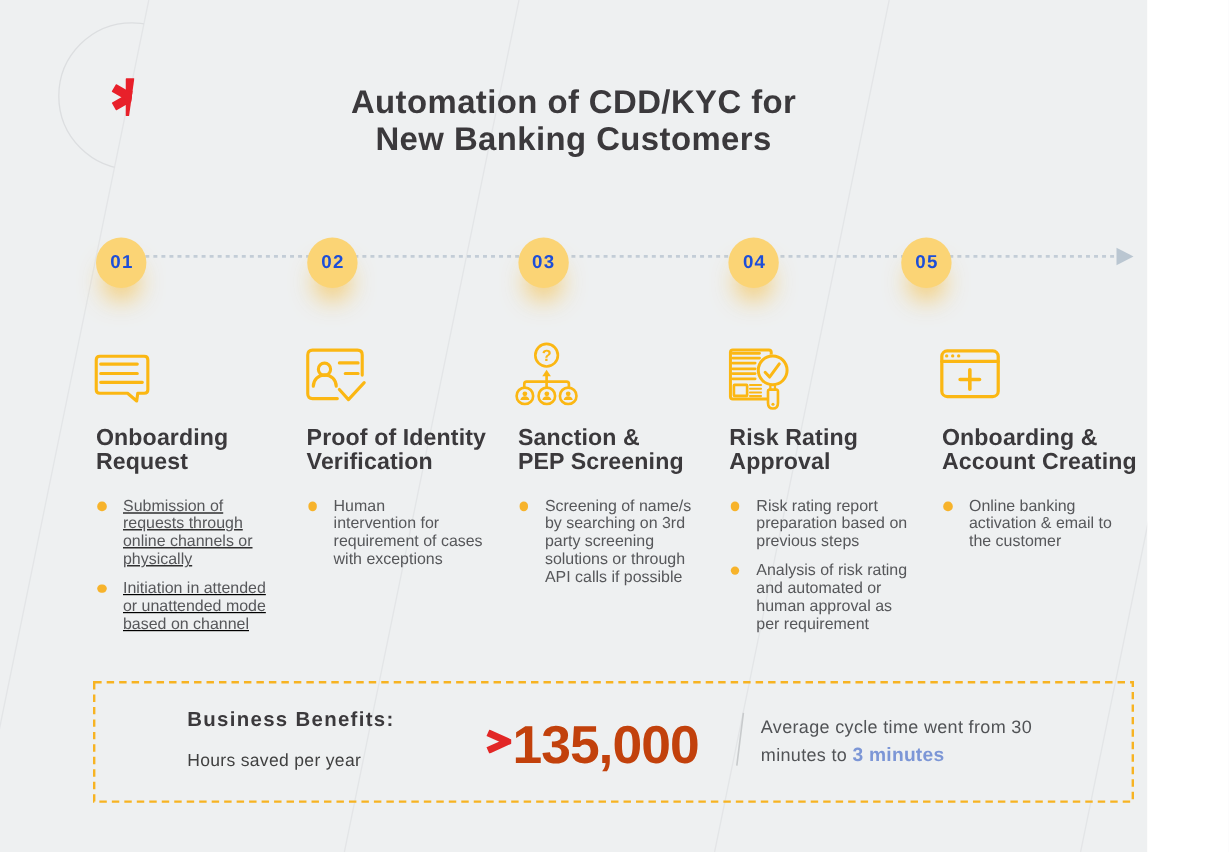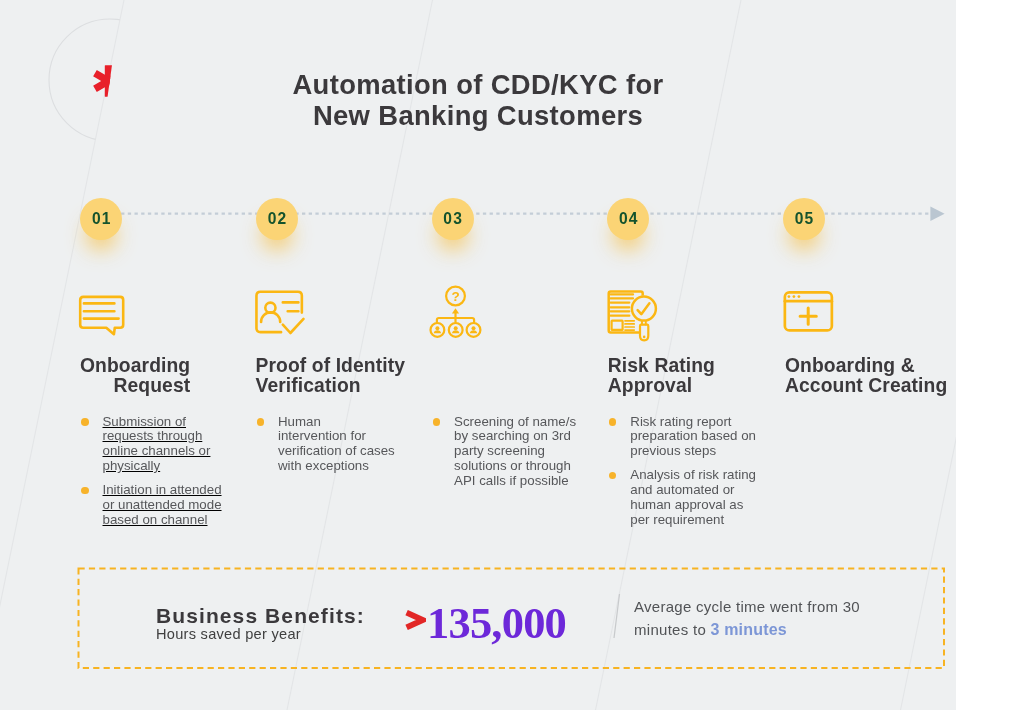--- a/index.html
+++ b/index.html
@@ -4,31 +4,31 @@
 <style>
   html,body{margin:0;padding:0;}
   .page{position:relative;width:956px;height:710px;background:#eef0f1;overflow:hidden;
         font-family:"Liberation Sans",sans-serif;}
   .abs{position:absolute;}
   .title{left:0;right:0;top:70px;text-align:center;font-weight:bold;color:#3b393c;
          font-size:27.4px;line-height:30.6px;letter-spacing:0.36px;}
   .stepnum{width:42px;height:42px;border-radius:50%;top:197.5px;
            background:#fbd475;
            box-shadow:0 16px 20px -6px rgba(246,198,91,0.85);
-           color:#14532d;font-weight:bold;font-size:15.6px;letter-spacing:1.1px;text-indent:1.1px;
+           color:#1d4ed8;font-weight:bold;font-size:15.6px;letter-spacing:1.1px;text-indent:1.1px;
            display:flex;align-items:center;justify-content:center;}
   .head{top:356px;font-weight:bold;color:#3b393c;font-size:19.3px;line-height:20.4px;letter-spacing:0.1px;}
   .list{top:414.5px;width:165px;}
   .item{position:relative;padding-left:22.5px;margin-bottom:9px;color:#56575a;
         font-size:13.3px;line-height:14.9px;white-space:pre-line;}
   .item:before{content:"";position:absolute;left:1px;top:3.6px;width:7.6px;height:7.6px;
                border-radius:50%;background:#f7b32b;}
-  .bb-title{left:156px;top:604px;font-weight:bold;color:#3b393c;font-size:21px;letter-spacing:1.1px;}
+  .bb-title{left:156px;top:590px;font-weight:bold;color:#3b393c;font-size:17px;letter-spacing:1.1px;}
   .bb-sub{left:156px;top:626px;color:#404040;font-size:14.6px;letter-spacing:0.27px;}
-  .bignum{left:404px;top:597px;color:#6d28d9;font-weight:bold;font-size:44.5px;letter-spacing:-0.8px;font-family:Liberation Serif, serif;}
+  .bignum{left:404px;top:597px;color:#c2410c;font-weight:bold;font-size:44.5px;letter-spacing:-0.8px;}
   .avg{left:634px;top:594.5px;color:#515356;font-size:15px;line-height:23.4px;letter-spacing:0.28px;}
   .avg b{color:#7c96d6;font-size:16px;letter-spacing:0.2px;}
   .gt{display:inline-block;vertical-align:8.2px;margin-right:1px;}
 </style>
 </head>
 <body>
 <div class="page">
 
   <svg class="abs" style="left:0;top:0" width="1024" height="710" viewBox="0 0 1024 710">
     <defs>
@@ -64,21 +64,21 @@
     <rect x="78.5" y="568.5" width="865.5" height="99.5" fill="none" stroke="#f7b322" stroke-width="2" stroke-dasharray="6.2 4.2"></rect>
     <line x1="619.5" y1="594" x2="614" y2="638" stroke="#c8cacc" stroke-width="1.3"></line>
   </svg>
 
   <div class="abs title">Automation of CDD/KYC for<br>New Banking Customers</div>
 
   <div class="abs stepnum" style="left:80.2px;">01</div>
   <div class="abs stepnum" style="left:255.9px;text-align:center;">02</div>
   <div class="abs stepnum" style="left:431.6px;">03</div>
   <div class="abs stepnum" style="left:607.3px;">04</div>
-  <div class="abs stepnum" style="left:783px;">05</div>
+  <div class="abs stepnum" style="left:751px;">05</div>
 
   <svg class="abs" style="left:78px;top:294px" width="48" height="44" viewBox="0 0 48 44">
     <g fill="none" stroke="#fbb713" stroke-width="2.6" stroke-linejoin="round" stroke-linecap="round">
       <path d="M28.3,33.7 H5.2 Q2.2,33.7 2.2,30.7 V5.9 Q2.2,2.9 5.2,2.9 H42.2 Q45.2,2.9 45.2,5.9 V30.7 Q45.2,33.7 42.2,33.7 H36.8 L35.9,40.2 Z"></path>
       <path d="M5.9,9.4 H36.4 M5.9,17.2 H36.4 M5.9,24.6 H40.6"></path>
     </g>
   </svg>
 
   <svg class="abs" style="left:254px;top:289px" width="52" height="48" viewBox="0 0 52 48">
     <g fill="none" stroke="#fbb713" stroke-width="2.6" stroke-linejoin="round" stroke-linecap="round">
@@ -136,57 +136,61 @@
       <path d="M2.85,12.2 H49.85" stroke-width="2.7"></path>
       <path d="M26.2,19.1 V35.3 M18.1,27.2 H34.3" stroke-width="3"></path>
     </g>
     <g fill="#fbb713">
       <circle cx="6.9" cy="7.6" r="1.4"></circle>
         <circle cx="11.9" cy="7.6" r="1.4"></circle>
         <circle cx="16.9" cy="7.6" r="1.4"></circle>
     </g>
   </svg>
 
-  <div class="abs head" style="left:80px;text-align:right;">Onboarding<br>Request</div>
+  <div class="abs head" style="left:80px;">Onboarding<br>Request</div>
   <div class="abs head" style="left:255.5px;">Proof of Identity<br>Verification</div>
+  <div class="abs head" style="left:431.6px;">Sanction &amp;<br>PEP Screening</div>
   <div class="abs head" style="left:607.8px;">Risk Rating<br>Approval</div>
   <div class="abs head" style="left:785px;">Onboarding &amp;<br>Account Creating</div>
 
   <div class="abs list" style="left:80px;text-decoration:underline;">
     <div class="item">Submission of
 requests through
 online channels or
 physically</div>
     <div class="item">Initiation in attended
 or unattended mode
 based on channel</div>
   </div>
   <div class="abs list" style="left:255.5px;">
     <div class="item">Human
 intervention for
-verification of cases
+requirement of cases
 with exceptions</div>
   </div>
   <div class="abs list" style="left:431.6px;">
     <div class="item">Screening of name/s
 by searching on 3rd
 party screening
 solutions or through
 API calls if possible</div>
   </div>
   <div class="abs list" style="left:607.8px;">
     <div class="item">Risk rating report
 preparation based on
 previous steps</div>
     <div class="item">Analysis of risk rating
 and automated or
 human approval as
 per requirement</div>
   </div>
   <div class="abs list" style="left:785px;">
+    <div class="item">Online banking
+activation &amp; email to
+the customer</div>
   </div>
 
   <div class="abs bb-title">Business Benefits:</div>
   <div class="abs bb-sub">Hours saved per year</div>
   <div class="abs bignum"><svg class="gt" width="22" height="20" viewBox="0 0 22 20">
         <path d="M2.6,2.6 L19,10 L2.6,17.4" fill="none" stroke="#e22726" stroke-width="5.8"></path>
       </svg>135,000</div>
   <div class="abs avg">Average cycle time went from 30<br>minutes to <b>3 minutes</b></div>
 
 </div>

